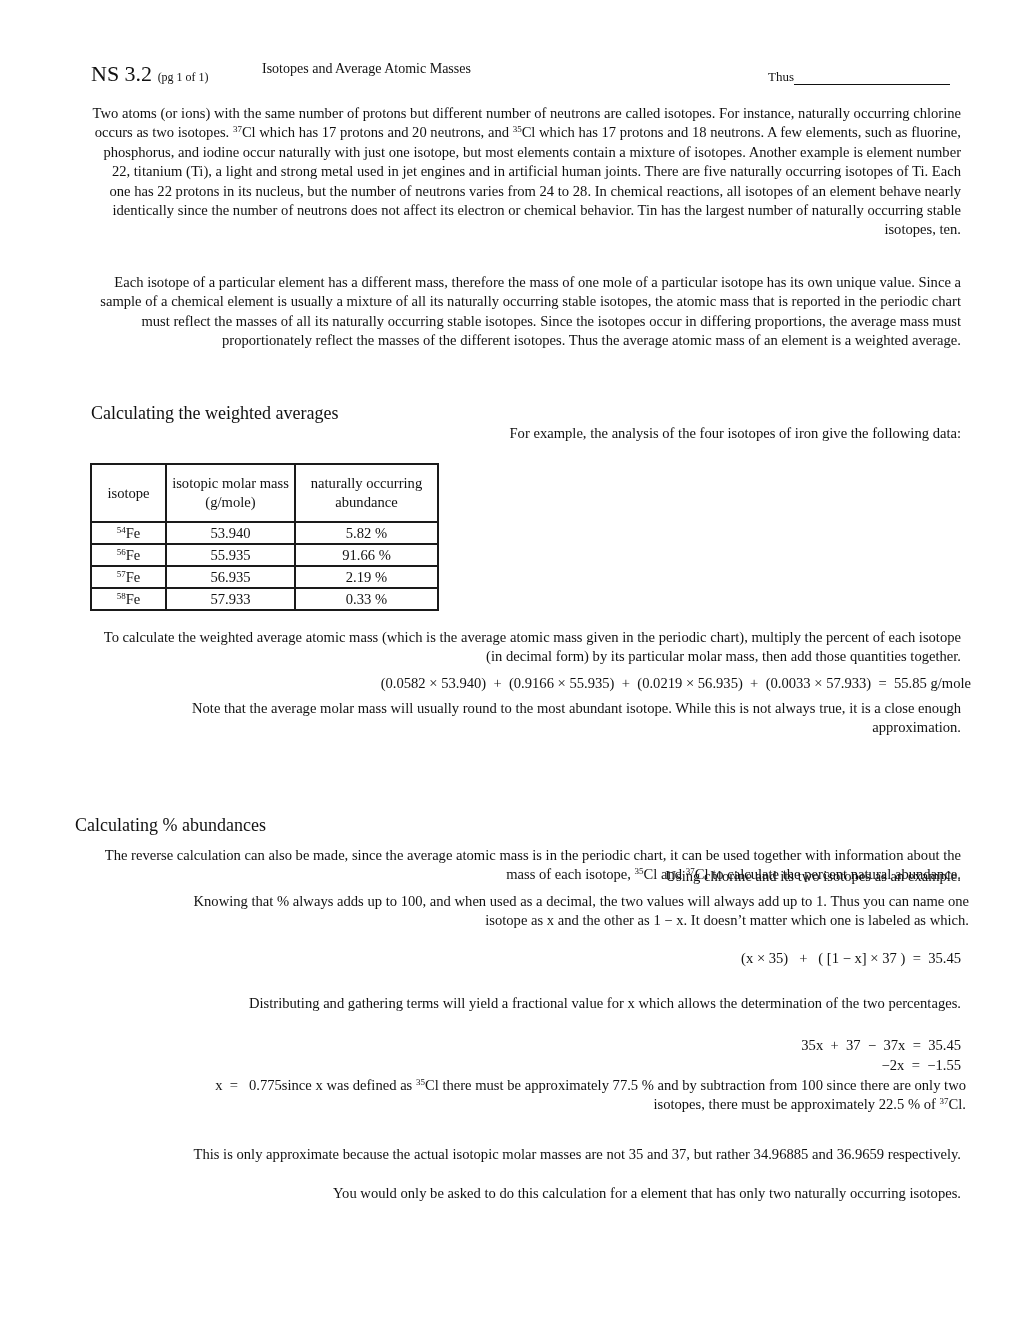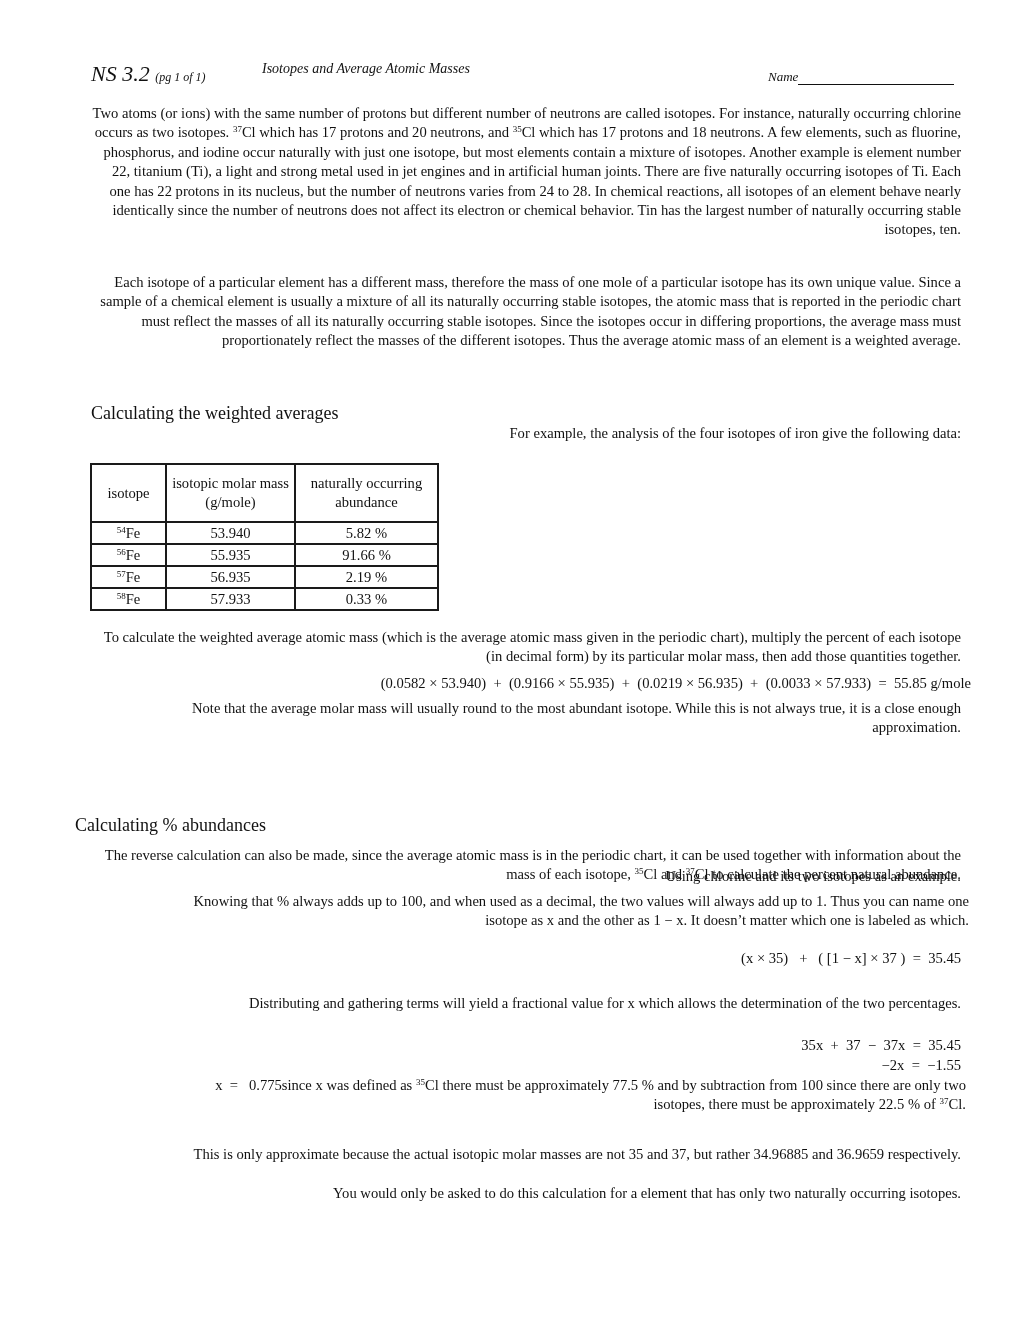--- a/index.html
+++ b/index.html
@@ -4,21 +4,21 @@
 <style>
   html, body { margin: 0; padding: 0; background: #ffffff; }
   body {
     width: 1020px; height: 1320px; position: relative; overflow: hidden;
     font-family: "Liberation Serif", serif; color: #111;
   }
   .abs { position: absolute; }
   .p { font-size: 14.6px; line-height: 19.4px; text-align: right; }
   sup { font-size: 9px; vertical-align: 5px; line-height: 0; }
 
-  #header { left: 91px; top: 61px; width: 880px; height: 32px; font-style: italic; }
+  #header { left: 91px; top: 61px; width: 880px; height: 32px; }
   #hdr-code { position: absolute; left: 0; top: 0; font-size: 22px; }
   #hdr-code small { font-size: 12px; }
   #hdr-title { position: absolute; left: 171px; top: 0; font-size: 14px; }
   #hdr-name { position: absolute; left: 677px; top: 8px; font-size: 13px; }
   #hdr-name-line { display: inline-block; width: 156px; border-bottom: 1px solid #111; height: 14px; vertical-align: bottom; }
 
   #para1 { left: 91px; top: 104px; width: 870px; }
   #para2 { left: 91px; top: 273px; width: 870px; }
 
   .heading { font-size: 18px; }
@@ -50,21 +50,21 @@
   #step3 .x-val { display: inline-block; width: 114px; }
   #approx { left: 91px; top: 1145px; width: 870px; }
   #only-two { left: 91px; top: 1184px; width: 870px; }
 </style>
 </head>
 <body>
 
 <div id="header" class="abs">
   <div id="hdr-code"><span>NS 3.2</span> <small>(pg 1 of 1)</small></div>
   <div id="hdr-title">Isotopes and Average Atomic Masses</div>
-  <div id="hdr-name"><span>Name</span><span id="hdr-name-line"></span></div>
+  <div id="hdr-name"><span>Thus</span><span id="hdr-name-line"></span></div>
 </div>
 
 <div id="para1" class="abs p">
   <span>Two atoms (or ions) with the same number of protons but different number of neutrons are called isotopes. For instance, naturally occurring chlorine occurs as two isotopes.  </span><sup>37</sup><span>Cl which has 17 protons and 20 neutrons, and </span><sup>35</sup><span>Cl which has 17 protons and 18 neutrons. A few elements, such as fluorine, phosphorus, and iodine occur naturally with just one isotope, but most elements contain a mixture of isotopes. Another example is element number 22, titanium (Ti), a light and strong metal used in jet engines and in artificial human joints. There are five naturally occurring isotopes of Ti. Each one has 22 protons in its nucleus, but the number of neutrons varies from 24 to 28. In chemical reactions, all isotopes of an element behave nearly identically since the number of neutrons does not affect its electron or chemical behavior. Tin has the largest number of naturally occurring stable isotopes, ten.</span>
 </div>
 
 <div id="para2" class="abs p">Each isotope of a particular element has a different mass, therefore the mass of one mole of a particular isotope has its own unique value. Since a sample of a chemical element is usually a mixture of all its naturally occurring stable isotopes, the atomic mass that is reported in the periodic chart must reflect the masses of all its naturally occurring stable isotopes. Since the isotopes occur in differing proportions, the average mass must proportionately reflect the masses of the different isotopes. Thus the average atomic mass of an element is a weighted average.</div>
 
 <div id="h-weighted" class="abs heading">Calculating the weighted averages</div>
 <div id="weighted-intro" class="abs p">For example, the analysis of the four isotopes of iron give the following data:</div>

